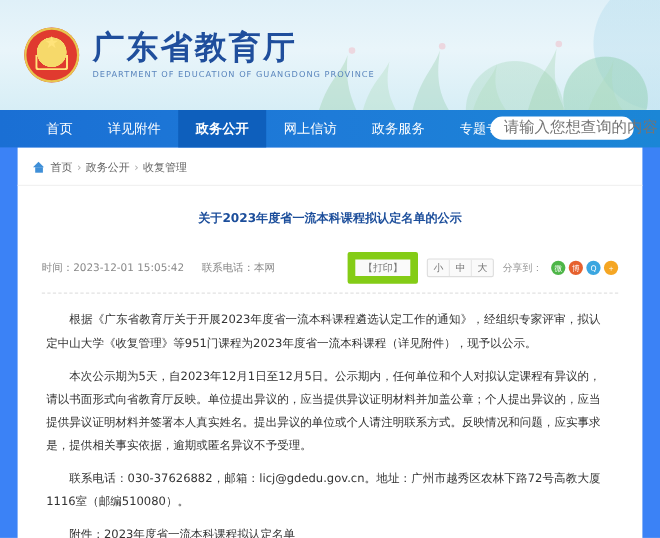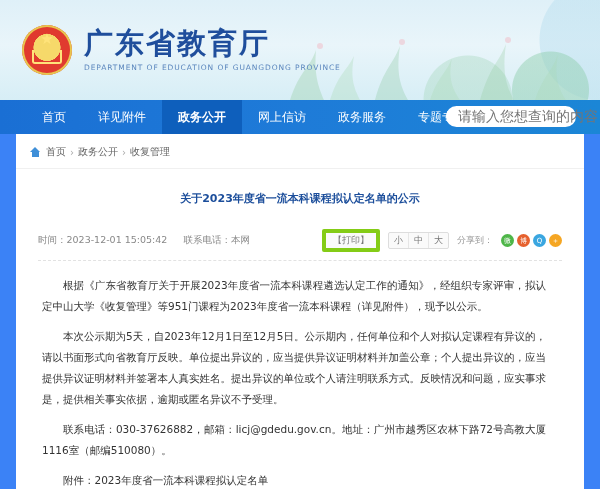--- a/index.html
+++ b/index.html
@@ -216,21 +216,21 @@
     color: #888;
   }
   .meta-left { display: flex; gap: 16px; }
   .meta-right {
     margin-left: auto;
     display: flex;
     align-items: center;
     gap: 8px;
   }
   .btn-print {
-    border: 4px solid #84cc16;
+    border: 7px solid #84cc16;
     border-radius: 2px;
     padding: 1px 7px;
     font-size: 9px;
     color: #777;
     background: #fafafa;
     cursor: pointer;
   }
   .font-sizer {
     border: 1px solid #ddd;
     border-radius: 2px;

